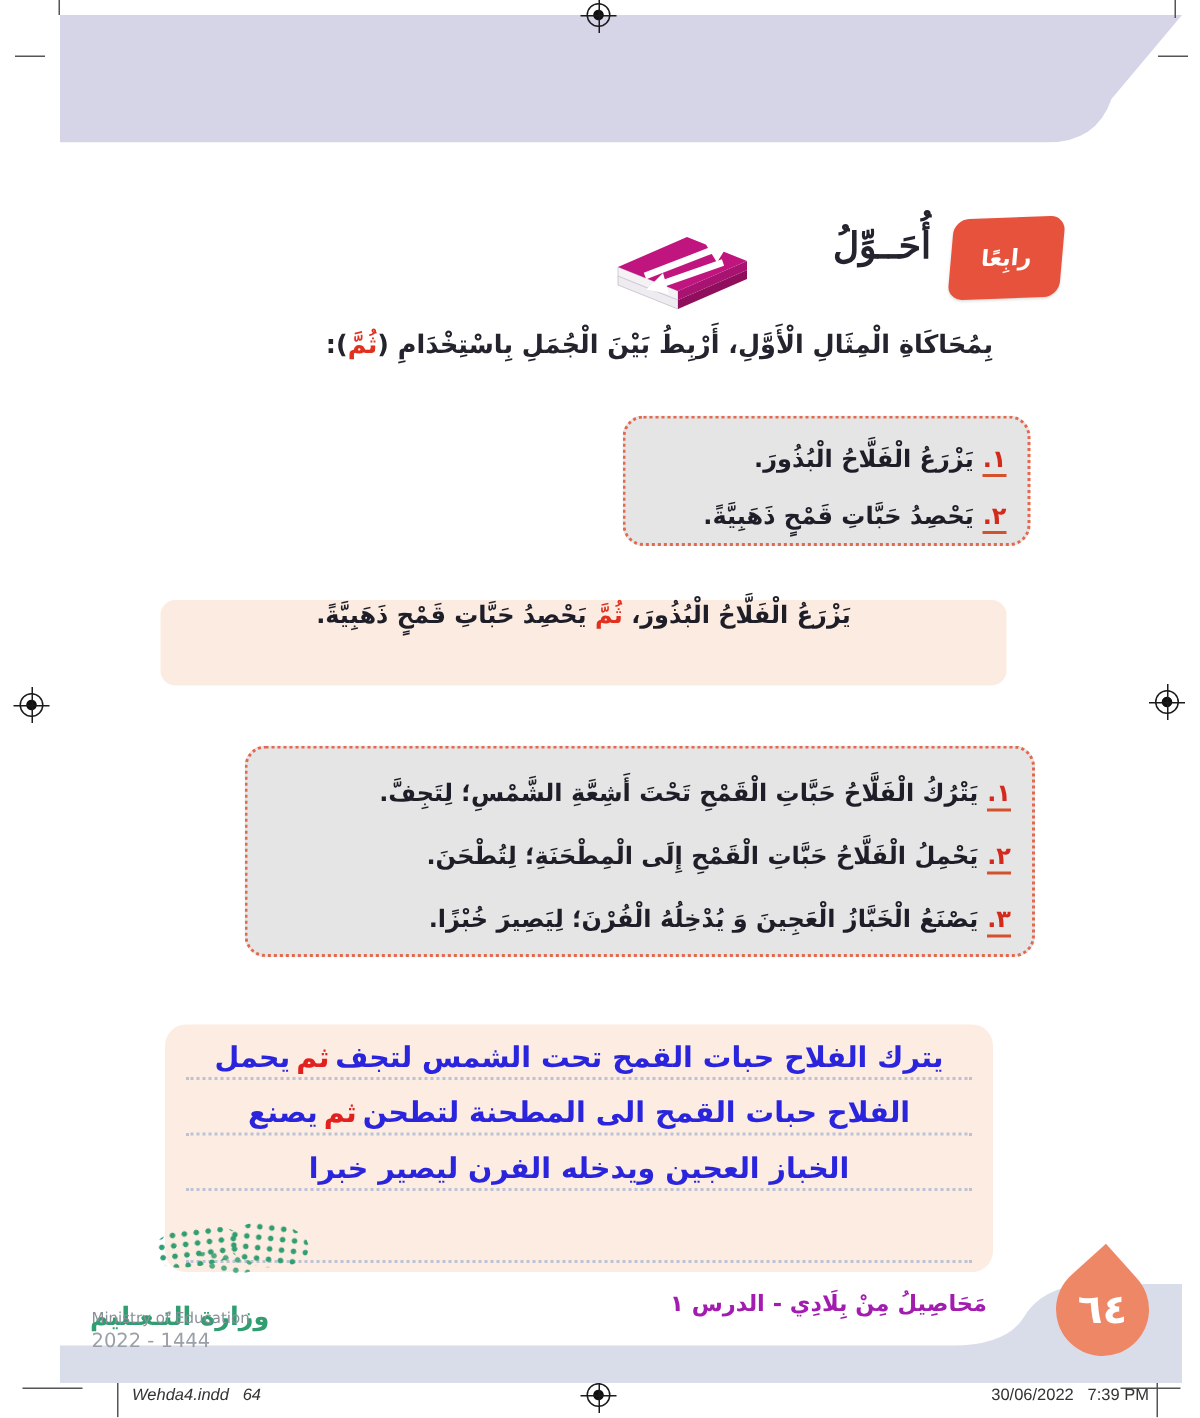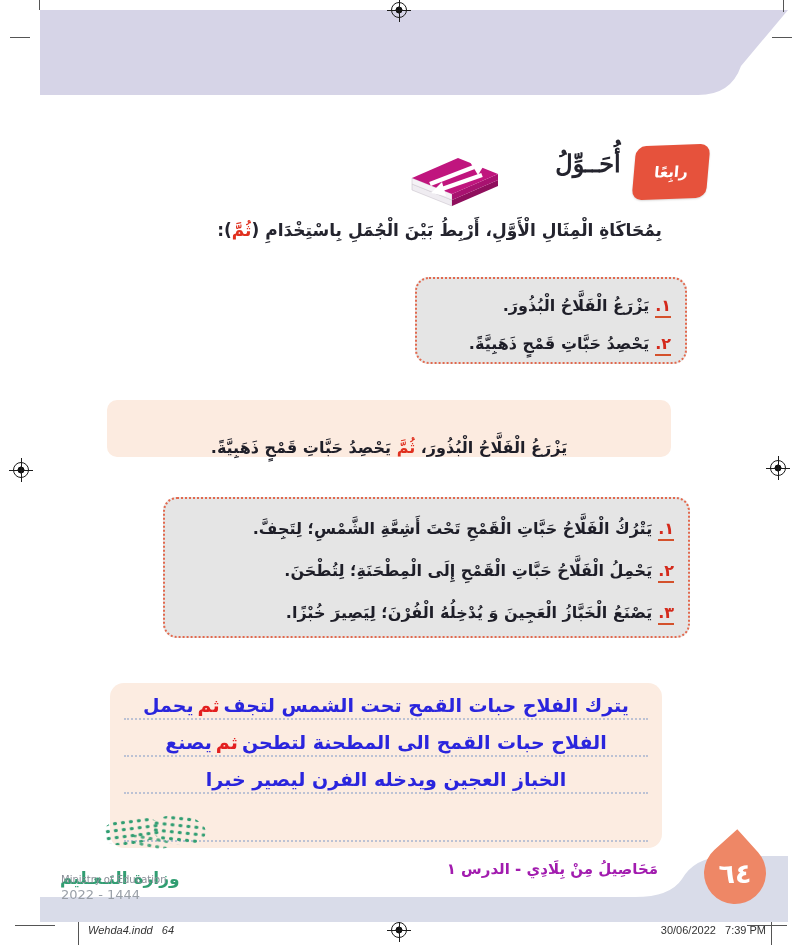--- a/index.html
+++ b/index.html
@@ -44,21 +44,21 @@
   
   .dotted-box{position:absolute;border:2px dotted #e2694e;border-radius:14px;background:#e5e5e5;
     direction:rtl;}
   .box-one{left:415px;top:277px;width:272px;height:87px;padding:8px 14px 0 8px;box-sizing:border-box;}
   .box-two{left:163px;top:497px;width:527px;height:141px;padding:9px 14px 0 8px;box-sizing:border-box;}
   .ex-item{font-size:16px;font-weight:bold;color:#1e1e28;line-height:38px;white-space:nowrap;}
   .box-two .ex-item{line-height:42px;}
   .ex-num{color:#d42a1c;border-bottom:2px solid #d4512c;padding-bottom:1px;margin-left:6px;}
   
   .example-box{position:absolute;left:107px;top:400px;width:564px;height:57px;background:#fcebe0;
-    border-radius:10px;direction:rtl;display:flex;align-items:flex-end;justify-content:center;
+    border-radius:10px;direction:rtl;display:flex;align-items:flex-start;justify-content:center;
     font-size:16px;font-weight:bold;color:#1e1e28;}
   
   .answer-box{position:absolute;left:110px;top:683px;width:552px;height:165px;background:#fcece1;
     border-radius:14px;direction:rtl;padding:0 14px;box-sizing:border-box;}
   .ans-line{height:35px;display:flex;align-items:flex-end;justify-content:center;
     border-bottom:2px dotted #bcc2d4;font-size:19px;font-weight:bold;color:#2a25dd;
     line-height:1.25;white-space:nowrap;}
   .ans-line .red-word{color:#e32020;padding:0 4px;}
   .ans-empty{height:46px;border-bottom:2px dotted #bcc2d4;}
   

